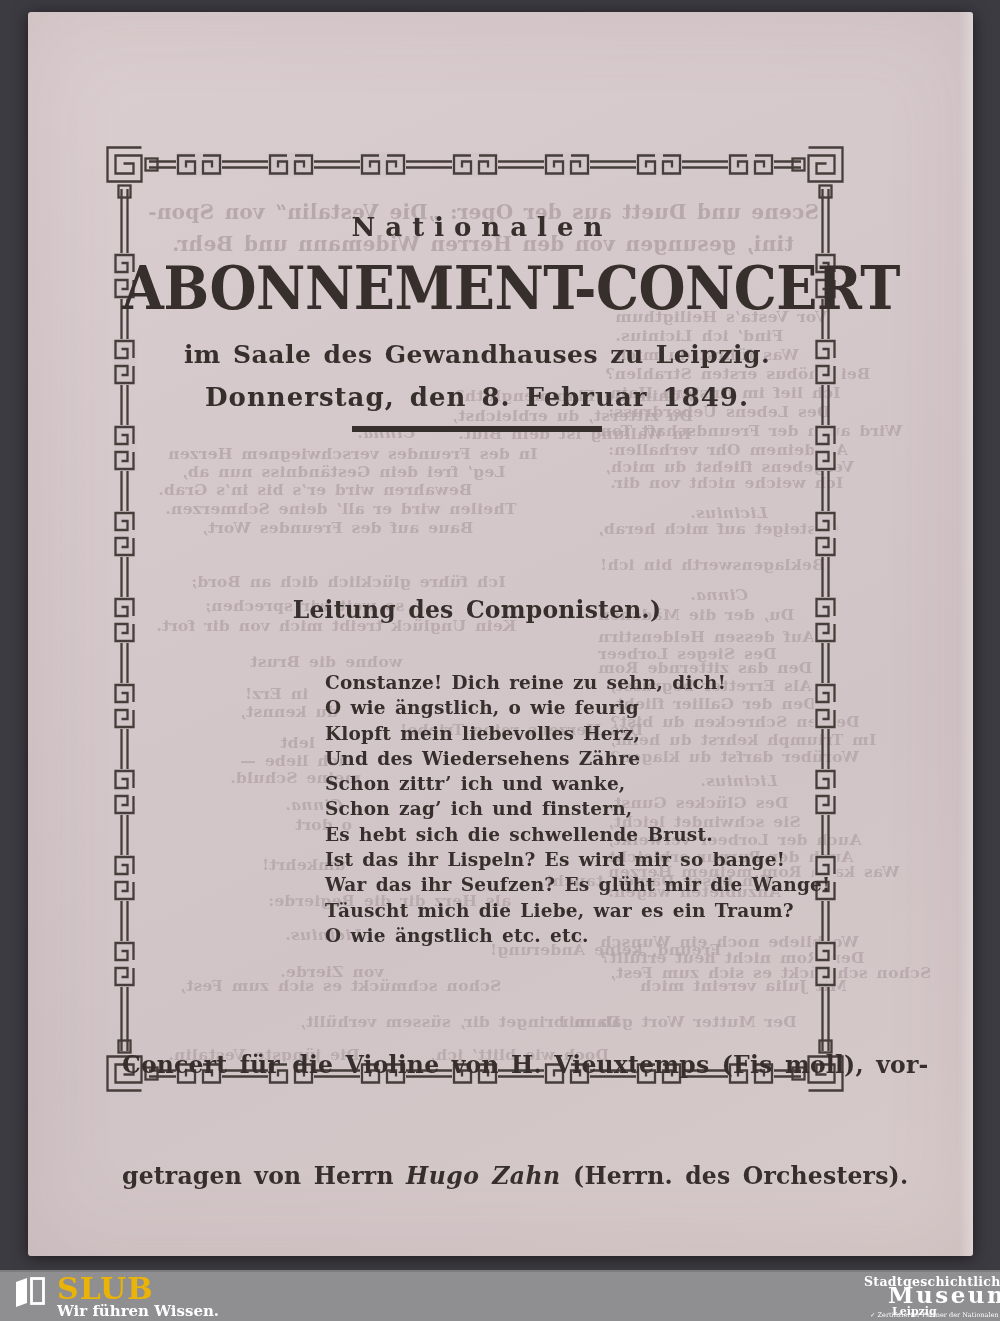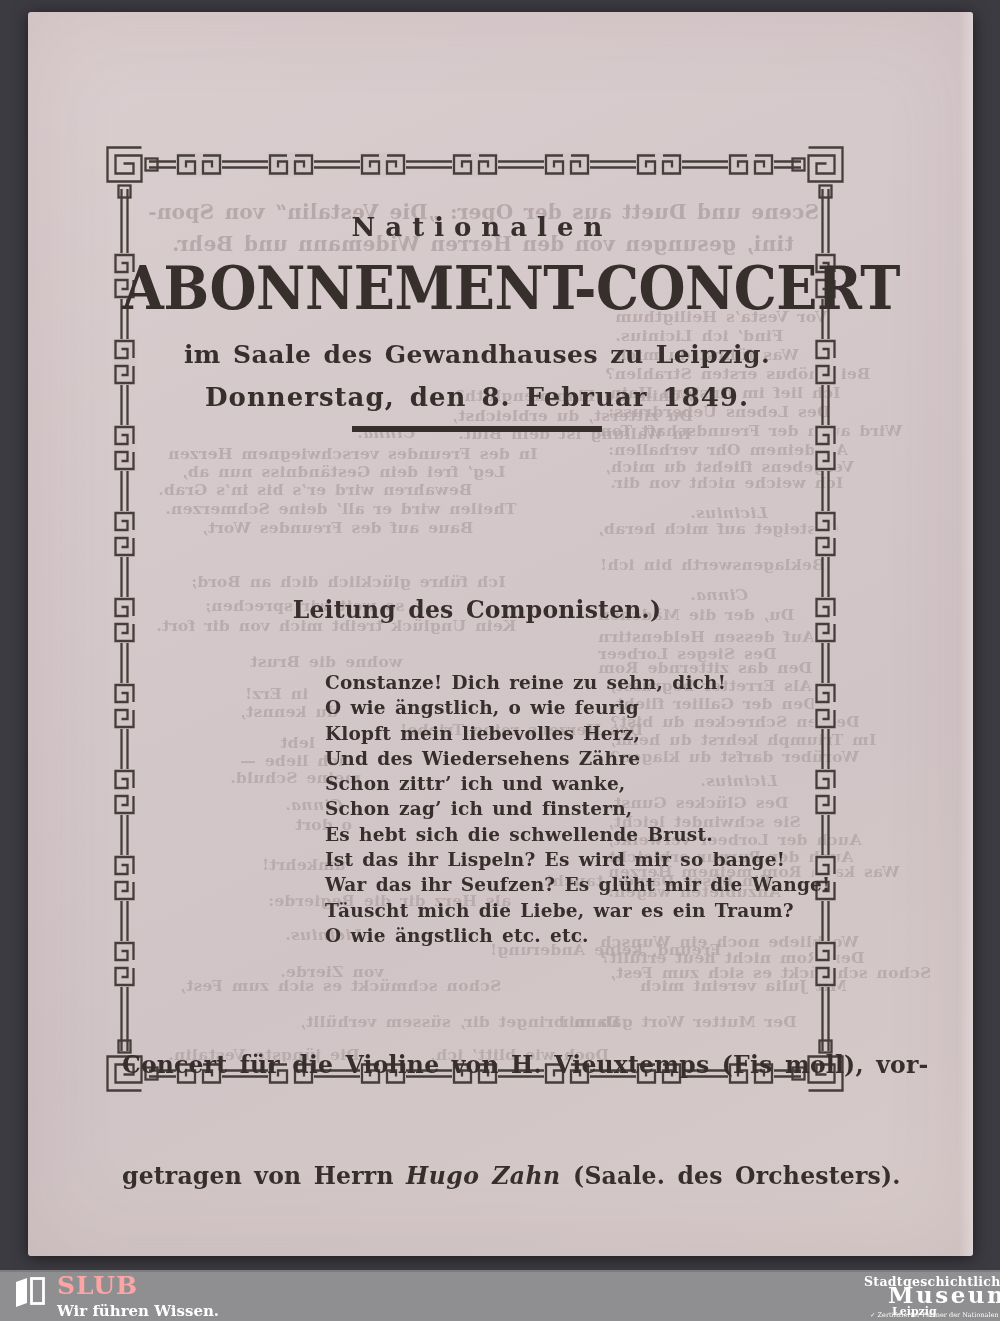--- a/index.html
+++ b/index.html
@@ -29,21 +29,21 @@
   .entry{font-size:23.5px;font-weight:bold;line-height:37px;word-spacing:4px;letter-spacing:.2px;}
   .t-e1{top:518px;} .t-e2{top:595px;} .t-e3{top:973px;}
   .entry em{font-style:italic;letter-spacing:.5px;}
   .poem{position:absolute;left:325px;top:670px;text-align:left;color:var(--ink,#362f2c);
         font-size:18.5px;font-weight:bold;line-height:25.3px;letter-spacing:.2px;word-spacing:2.5px;}
   
   .footer{position:absolute;left:0;top:1270px;width:1000px;height:51px;background:#8f8e90;
           border-top:2px solid #7c7b7e;box-sizing:border-box;color:#fff;
           font-family:"Liberation Sans","DejaVu Sans",sans-serif;}
   .slub-icon{position:absolute;left:14px;top:1277px;}
-  .slub-name{position:absolute;left:57px;top:1271px;font-size:25px;font-weight:bold;letter-spacing:1px;color:#fca5a5;}
+  .slub-name{position:absolute;left:57px;top:1271px;font-size:30px;font-weight:bold;letter-spacing:1px;color:#eab308;}
   .slub-tag{position:absolute;left:57px;top:1302px;font-size:15px;font-weight:bold;color:#fff;}
   .mus-1{position:absolute;left:864px;top:1274px;font-size:12.5px;font-weight:bold;color:#fff;letter-spacing:.3px;}
   .mus-2{position:absolute;left:888px;top:1281px;font-size:23px;font-weight:bold;color:#fff;letter-spacing:2.5px;}
   .mus-3{position:absolute;left:892px;top:1305px;font-size:11px;font-weight:bold;color:#fff;}
   .mus-4{position:absolute;left:870px;top:1311px;font-size:6.5px;color:#fff;white-space:nowrap;}
 </style>
 </head>
 <body>
 
 <div class="stage" style="--bg: #3d3b42; --ink: #362f2c; --bleed: #b3a5a7;">
@@ -196,21 +196,21 @@
       <div>Schon zag’ ich und finstern,</div>
       <div>Es hebt sich die schwellende Brust.</div>
       <div>Ist das ihr Lispeln? Es wird mir so bange!</div>
       <div>War das ihr Seufzen? Es glüht mir die Wange!</div>
       <div>Täuscht mich die Liebe, war es ein Traum?</div>
       <div>O wie ängstlich etc. etc.</div>
     </div>
 
   <div class="ink entry t-e3">
     <div>Concert für die Violine von H. Vieuxtemps (Fis moll), vor-</div>
-    <div><span>getragen von Herrn </span><em>Hugo Zahn</em><span> (Saale. des Orchesters).</span></div>
+    <div><span>getragen von Herrn </span><em>Hugo Zahn</em><span> (Herrn. des Orchesters).</span></div>
   </div>
 
   <div class="footer"></div>
   <svg class="slub-icon" width="32" height="31" viewBox="0 0 32 31">
     <polygon points="2,5 13,1 13,26 2,30" fill="#ffffff"></polygon>
     <rect x="17.5" y="1.5" width="12" height="25" fill="none" stroke="#ffffff" stroke-width="2.8"></rect>
   </svg>
   <div class="slub-name">SLUB</div>
   <div class="slub-tag">Wir führen Wissen.</div>
   <div class="mus-1">Stadtgeschichtliches</div>

